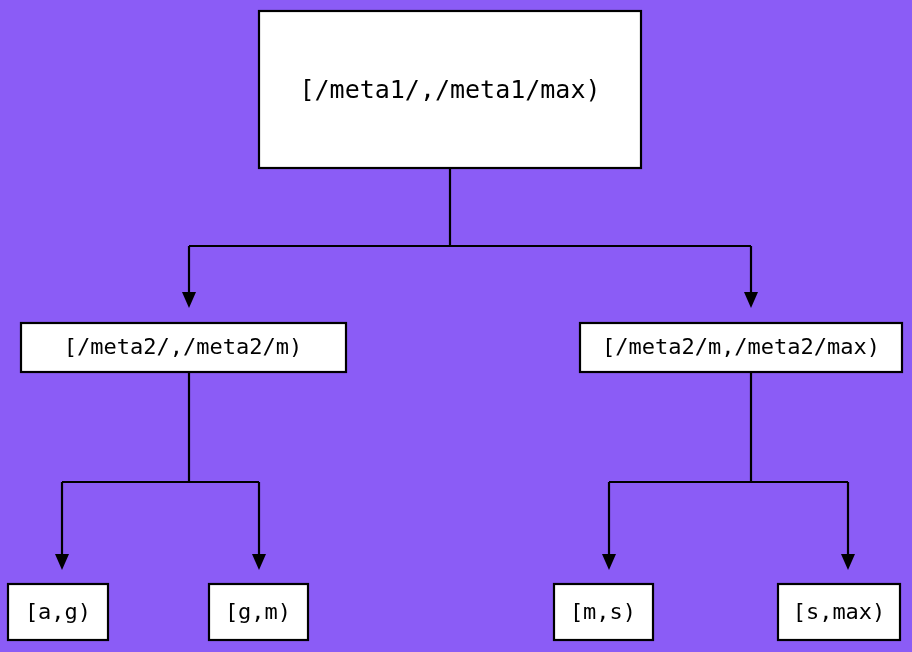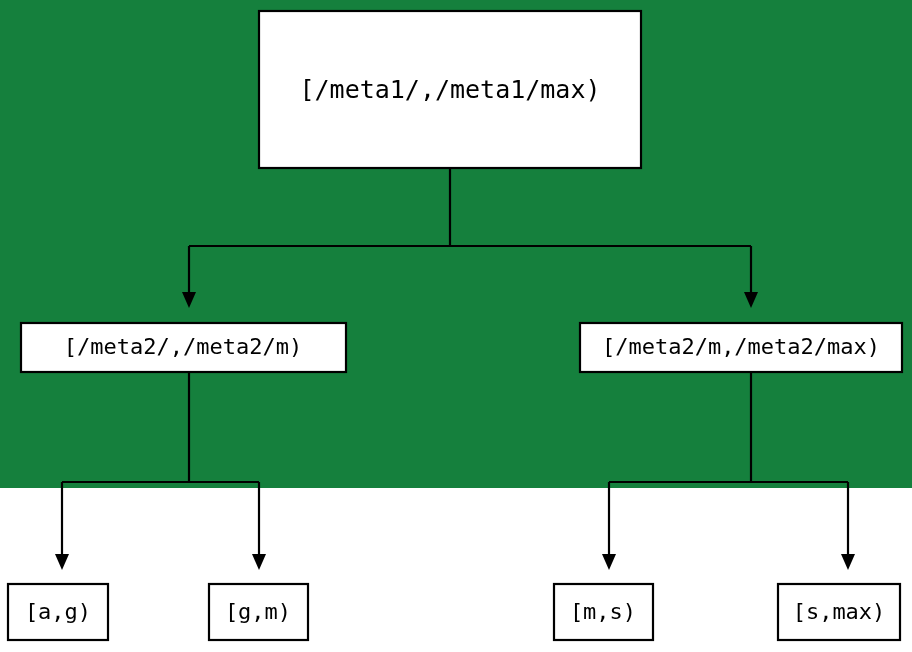--- a/index.html
+++ b/index.html
@@ -10,22 +10,22 @@
   }
   body {
     width: 912px;
     height: 652px;
     font-family: "DejaVu Sans Mono", "Liberation Mono", monospace;
     overflow: hidden;
   }
   #diagram-root {
     position: relative;
     width: 912px;
-    height: 488px;
-    background: #15803d;
+    height: 652px;
+    background: #8b5cf6;
   }
   svg#tree-svg {
     display: block;
     width: 912px;
     height: 652px;
   }
   .node-box {
     fill: #ffffff;
     stroke: #000000;
     stroke-width: 2.2;

